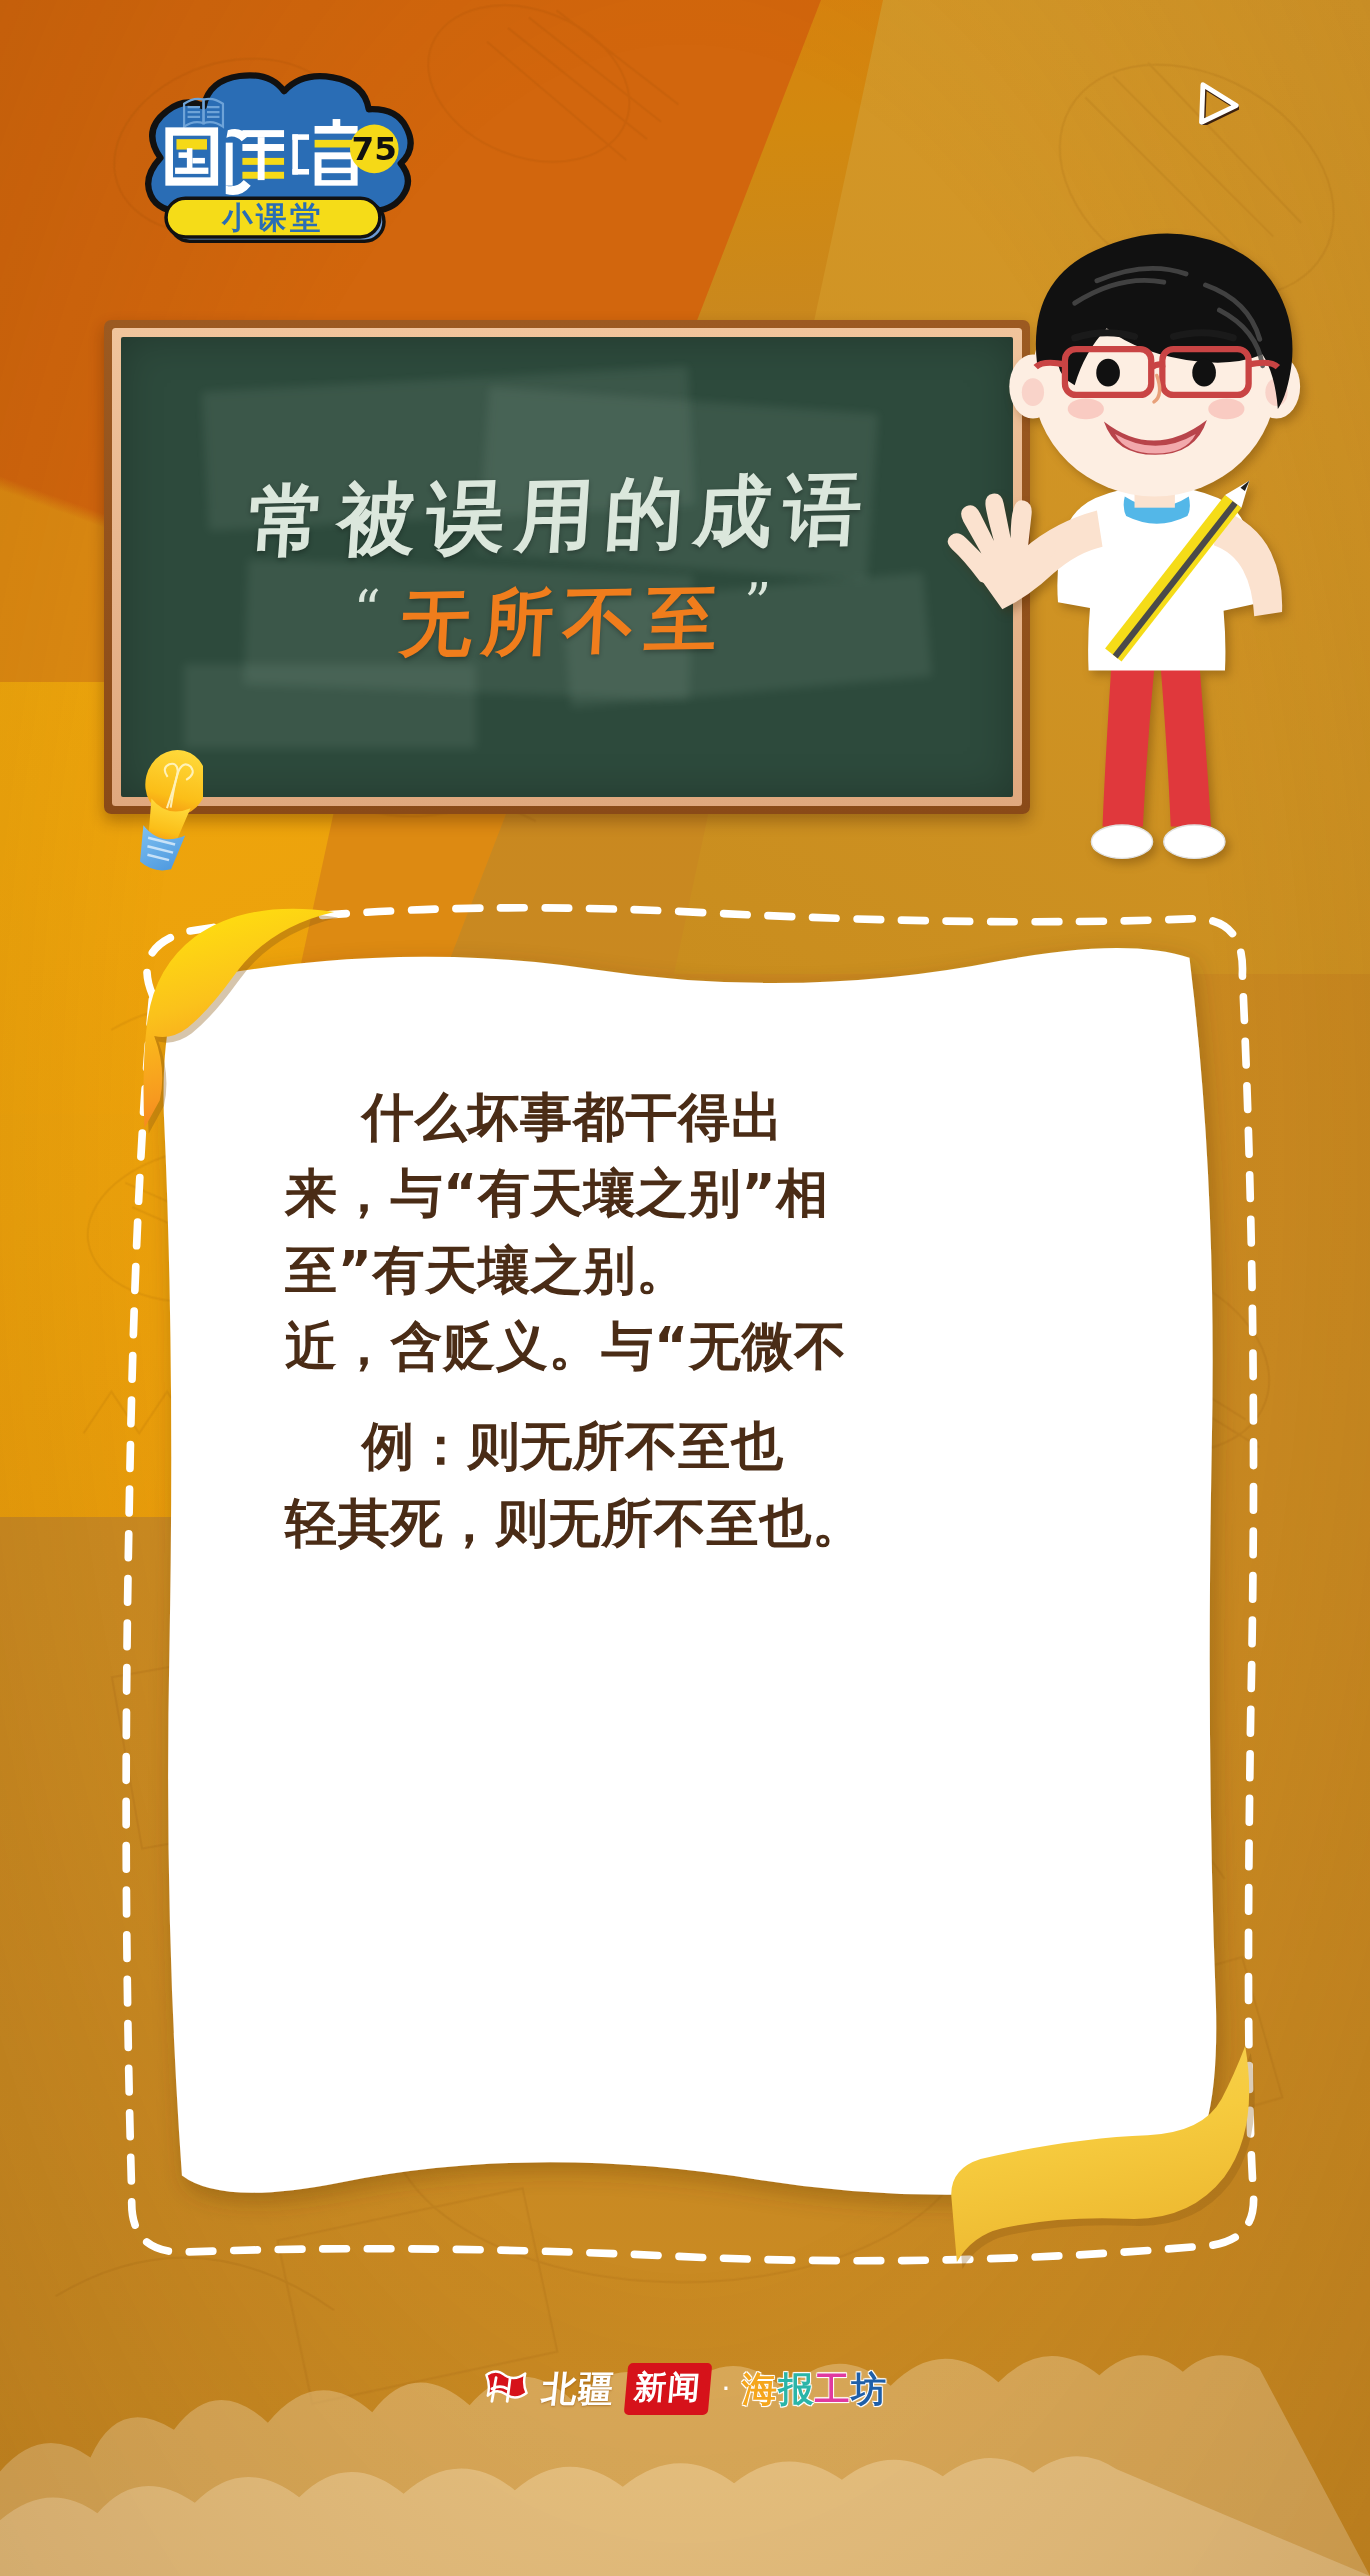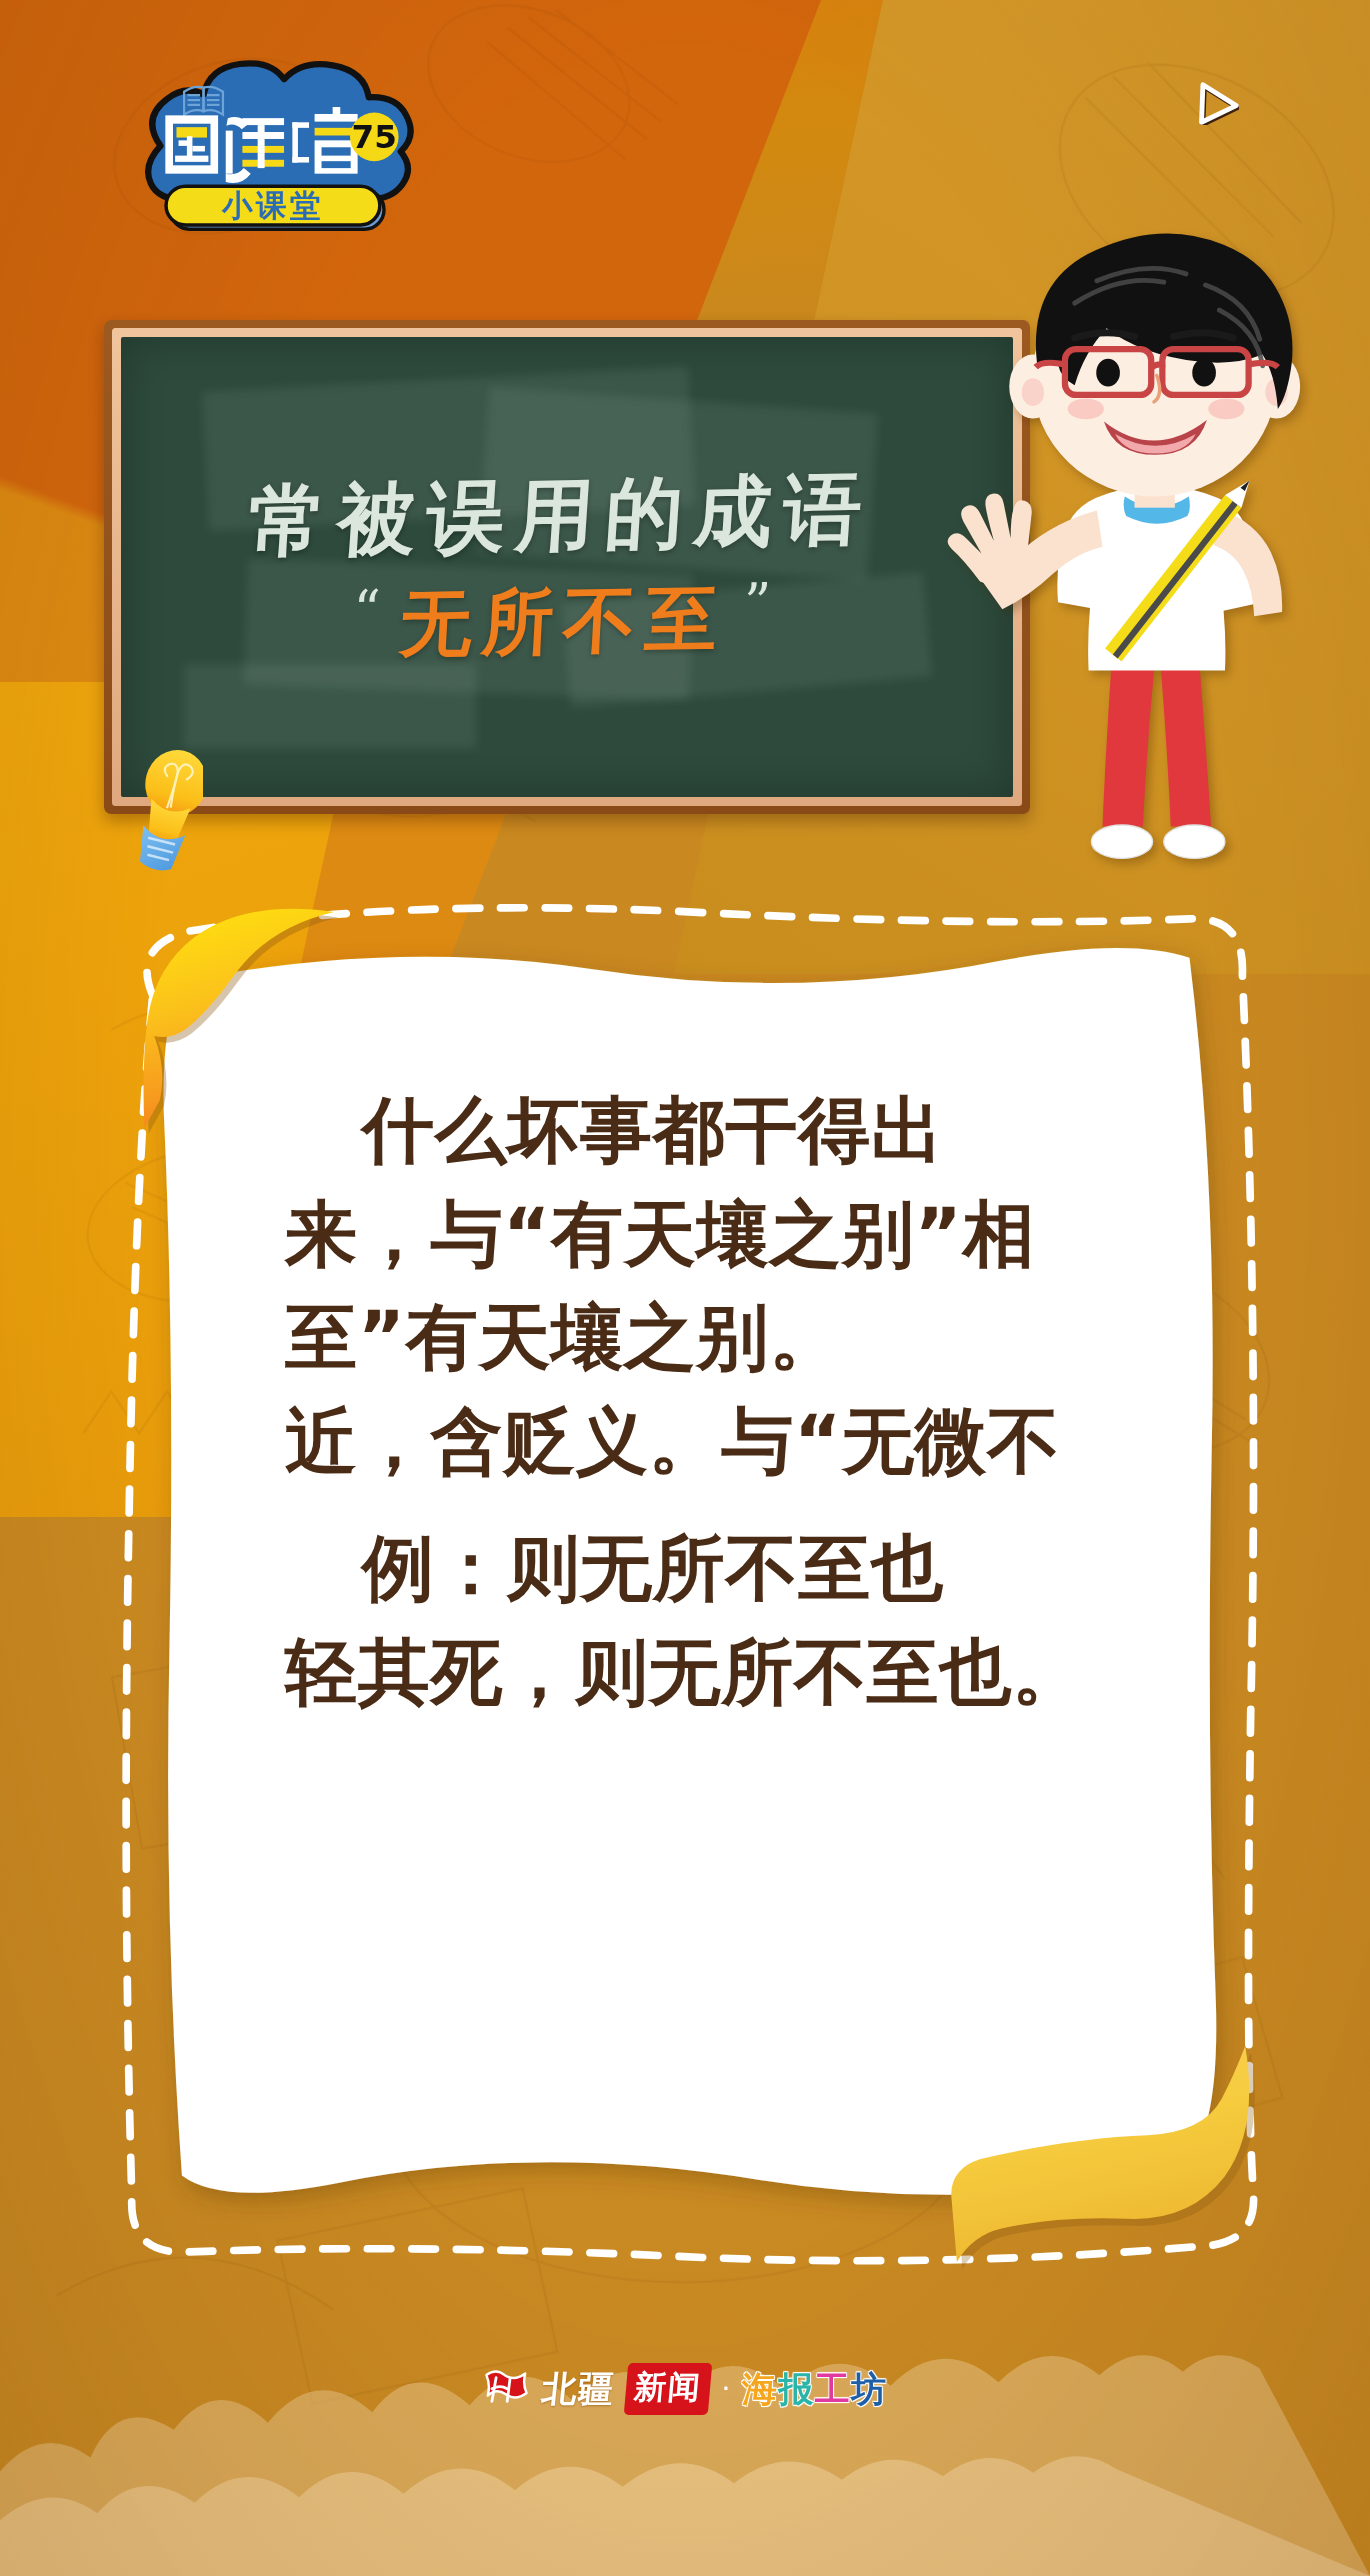--- a/index.html
+++ b/index.html
@@ -46,21 +46,21 @@
     position:absolute; left:0; bottom:0; width:1370px; height:230px;
     pointer-events:none;
   }
   .bg-vignette{
     position:absolute; inset:0;
     background:radial-gradient(ellipse at 50% 45%, rgba(0,0,0,0) 55%, rgba(90,45,0,.14) 100%);
     pointer-events:none;
   }
 
   
-  .logo-wrap{ position:absolute; left:106px; top:64px; width:320px; height:177px;text-align:center; }
+  .logo-wrap{ position:absolute; left:106px; top:76px; width:320px; height:177px;text-align:center; }
   .logo-wrap svg{ width:100%; height:100%; overflow:visible; }
 
   
   .play-tri{ position:absolute; left:1196px; top:82px; width:43px; height:43px; }
 
   
   .board-outer{
     position:absolute; left:104px; top:320px; width:926px; height:494px;
     background:linear-gradient(180deg,#9c5a21,#8a4a18);
     border-radius:7px;
@@ -133,21 +133,21 @@
   .ribbon-tl{ position:absolute; left:0px; top:0px; width:251px; height:251px; }
   .ribbon-br{ position:absolute; right:-14px; bottom:-7px; width:390px; height:251px; }
 
   .card-text{
     position:absolute; left:181px; top:191px; width:961px;
     color:#4a2c16;
     font-family:"DejaVu Sans","Liberation Sans",sans-serif;
     font-weight:700;
   }
   .card-text p{
-    font-size:72px;
+    font-size:52px;
     line-height:1.36;
     letter-spacing:0.7px;
     margin:0 0 5.6px 0;
     white-space:nowrap;
   }
   .card-text p.indent{ text-indent:77px; }
   .card-text .gap{ height:24px; }
 
   
   .footer{

